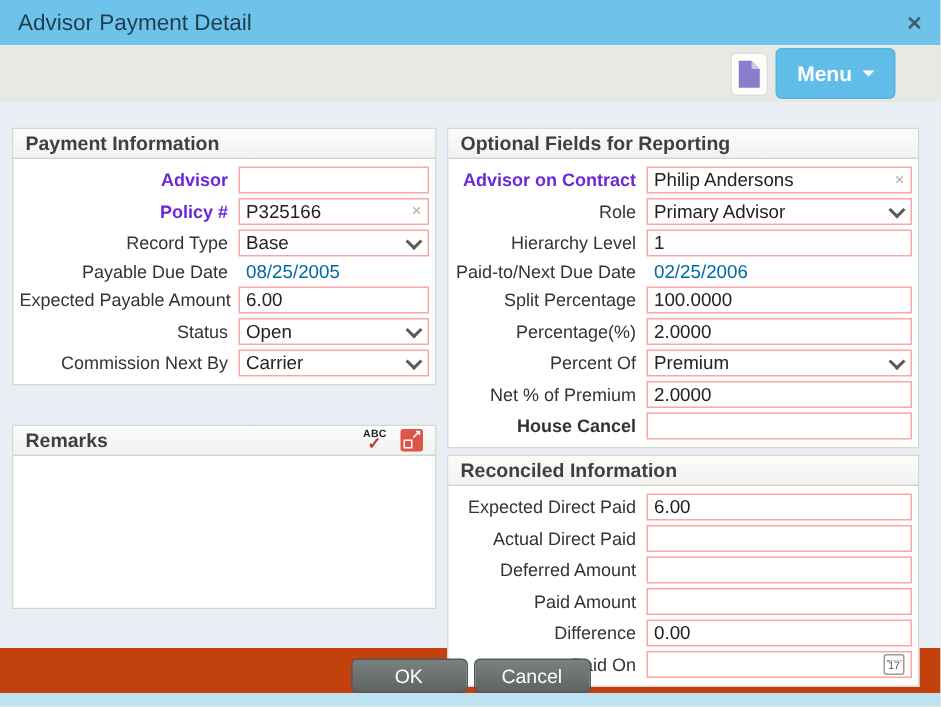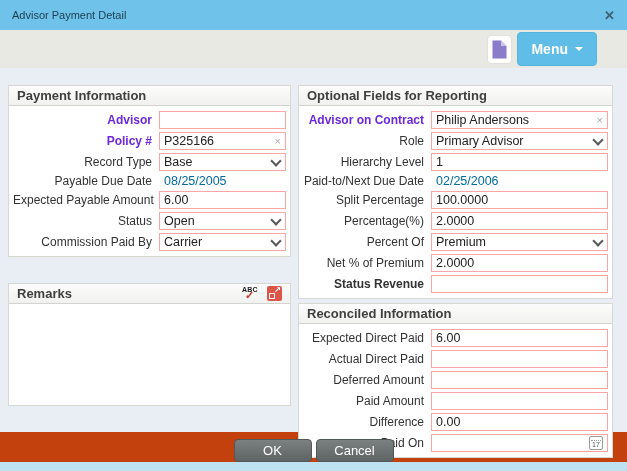--- a/index.html
+++ b/index.html
@@ -1,20 +1,20 @@
 <!DOCTYPE html>
 <html><head>
 <meta charset="utf-8">
 <style>
   * { margin:0; padding:0; box-sizing:border-box; }
   html,body { width:627px; height:471px; overflow:hidden; }
   body { font-family:"Liberation Sans", sans-serif; background:#e9e9e4; }
 
   .titlebar { height:30px; background:#6fc2e9; display:flex; align-items:center; padding:0 12px; }
-  .title { flex:1; font-size:11px; font-weight:500; color:#1c3f52; }
+  .title { flex:1; font-size:15px; font-weight:500; color:#1c3f52; }
   .close-x { font-size:13px; font-weight:700; color:#3d6172; cursor:pointer; line-height:1; }
 
   .toolbar { height:38px; background:#e9e9e4; display:flex; justify-content:flex-end; align-items:center; gap:5px; padding-right:30px; }
   .doc-btn { width:25px; height:29px; background:#fdfdfc; border:1px solid #e1e1da; border-radius:4px; display:flex; align-items:center; justify-content:center; cursor:pointer; }
   .menu-btn { height:27px; padding:16px 13px; background:#5fbde7; border:1px solid #55b4e0; border-radius:4px; color:#fff; font-weight:700; font-size:14px; display:flex; align-items:center; gap:7px; cursor:pointer; }
   .caret-down { width:0; height:0; border-left:4px solid transparent; border-right:4px solid transparent; border-top:4px solid #fff; }
 
   .content { height:364px; background:#e9edf4; padding:17px 0 0 8px; display:flex; gap:7px; }
   .col-left { width:283px; }
   .col-right { width:315px; }
@@ -116,21 +116,21 @@
           </div>
         </div>
         <div class="row">
           <span class="lbl">Status</span>
           <div class="inp">
             <span class="val">Open</span>
             <span class="chev"></span>
           </div>
         </div>
         <div class="row">
-          <span class="lbl">Commission Paid By</span>
+          <span class="lbl">Commission Next By</span>
           <div class="inp">
             <span class="val">Carrier</span>
             <span class="chev"></span>
           </div>
         </div>
       </div>
     </div>
 
     <div class="panel remarks-panel">
       <div class="panel-h">
@@ -199,21 +199,21 @@
             <span class="chev"></span>
           </div>
         </div>
         <div class="row">
           <span class="lbl">Net % of Premium</span>
           <div class="inp">
             <span class="val">2.0000</span>
           </div>
         </div>
         <div class="row">
-          <span class="lbl strong">Status Revenue</span>
+          <span class="lbl strong">House Cancel</span>
           <div class="inp">
             <span class="val"></span>
           </div>
         </div>
       </div>
     </div>
 
     <div class="panel recon-panel">
       <div class="panel-h">
         <span class="ht">Reconciled Information</span>

